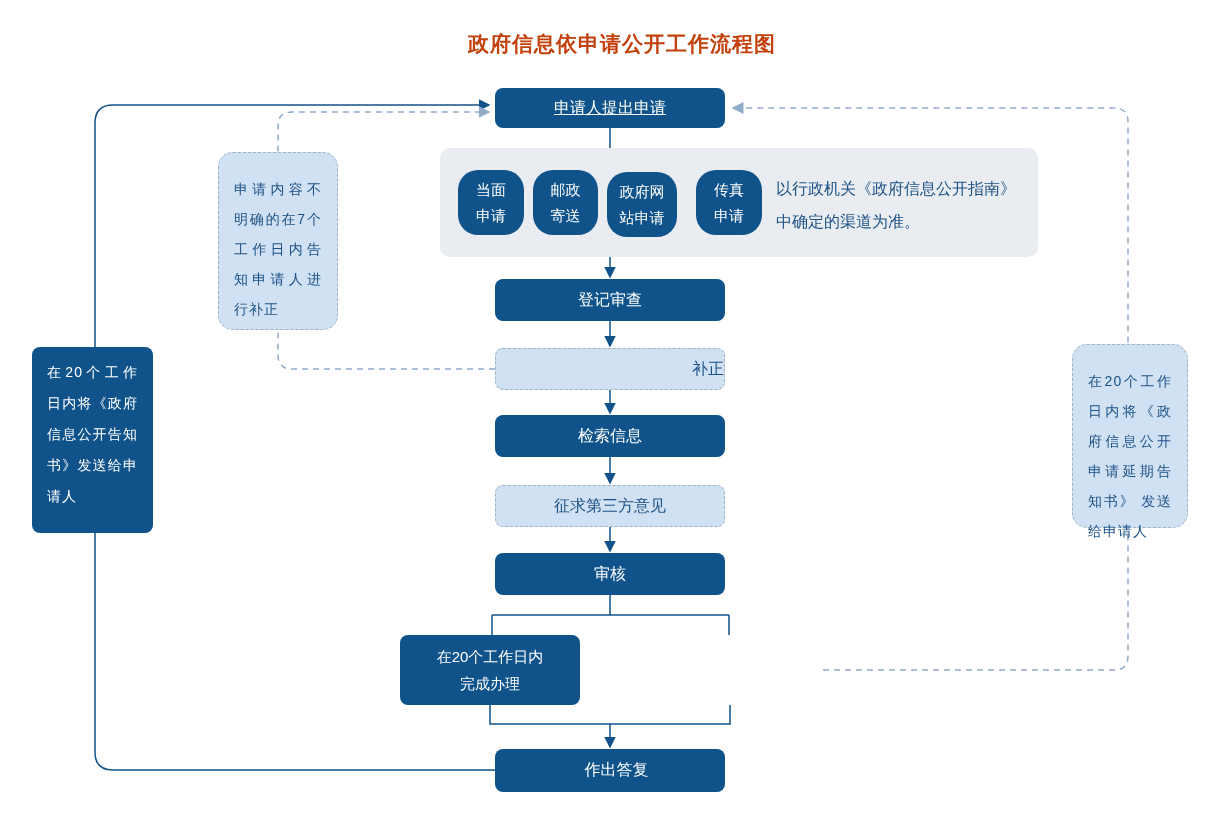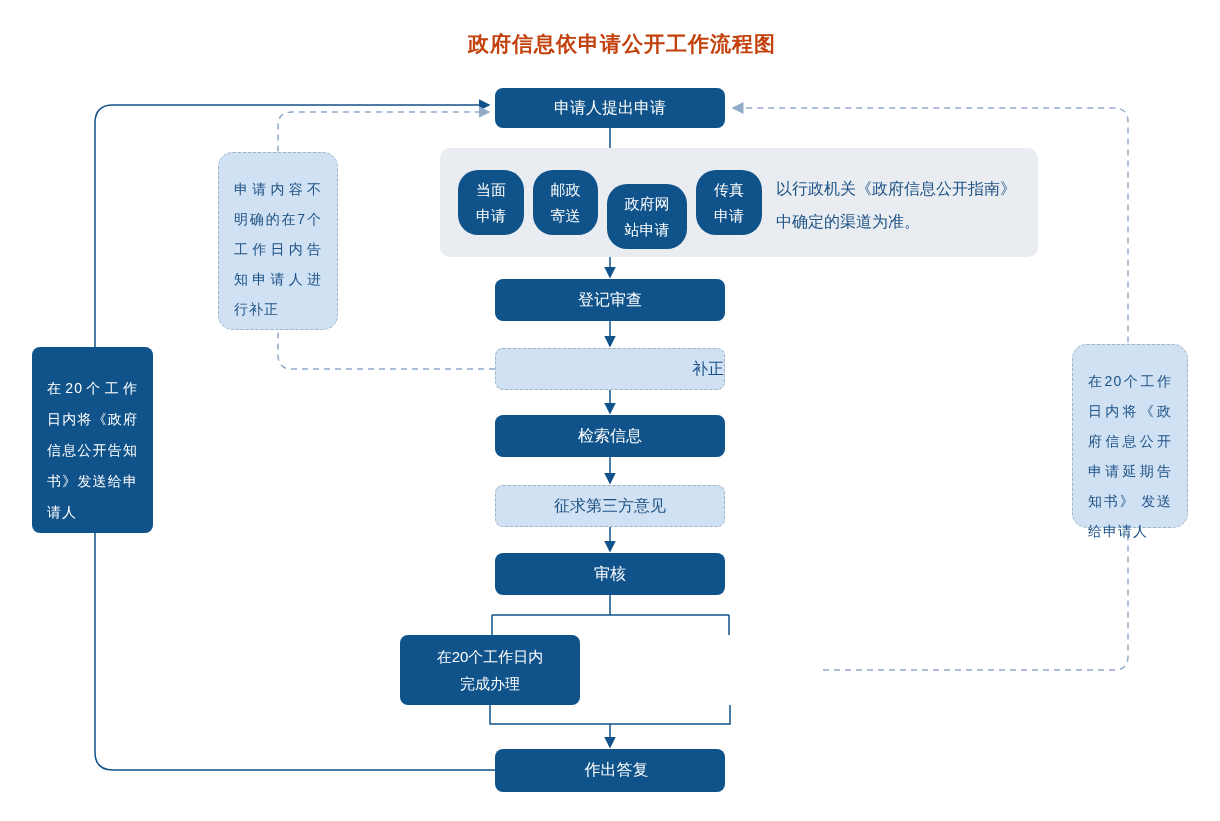--- a/index.html
+++ b/index.html
@@ -72,21 +72,21 @@
   .side-note {
     position: absolute;
     box-sizing: border-box;
     font-size: 14px;
     text-align: justify;
     text-justify: inter-ideograph;
     letter-spacing: 1px;
   }
   .side-note.dark {
     border-radius: 8px;
-    padding: 26px 15px;
+    padding: 10px 15px;
     line-height: 31px;
   }
   .side-note.light {
     padding: 21px 15px;
     line-height: 30px;
     border-radius: 15px;
   }
 </style>
 </head>
 <body>
@@ -126,33 +126,33 @@
 
     <path d="M495 770 H113 Q95 770 95 752 V123 Q95 105 113 105 H489" stroke="#10538a" stroke-width="1.5" fill="none" marker-end="url(#arrow-dark)"></path>
 
     <path d="M495 369 H292 Q278 369 278 355 V126 Q278 112 292 112 H489" stroke="#92abc9" stroke-width="1.5" fill="none" stroke-dasharray="6 5" marker-end="url(#arrow-light)"></path>
 
     <path d="M823 670 H1114 Q1128 670 1128 656 V122 Q1128 108 1114 108 H733" stroke="#92abc9" stroke-width="1.5" fill="none" stroke-dasharray="6 5" marker-end="url(#arrow-light)"></path>
   </svg>
 
   <div class="panel" style="left:440px; top:148px; width:598px; height:109px;"></div>
 
-  <div class="node dark" style="left:495px; top:88px; width:230px; height:40px;">
+  <div class="node dark" style="left:495px; top:88px; width:230px; height:40px;text-decoration:underline;">
     <span>申请人提出申请</span>
   </div>
 
   <div class="node dark ch-box" style="left:458px; top:170px; width:66px; height:65px;">
     <span>当面</span>
     <span>申请</span>
   </div>
   <div class="node dark ch-box" style="left:533px; top:170px; width:65px; height:65px;">
     <span>邮政</span>
     <span>寄送</span>
   </div>
-  <div class="node dark ch-box" style="left:607px; top:184px; width:80px; height:65px;">
+  <div class="node dark ch-box" style="left:607px; top:172px; width:70px; height:65px;">
     <span>政府网</span>
     <span>站申请</span>
   </div>
   <div class="node dark ch-box" style="left:696px; top:170px; width:66px; height:65px;">
     <span>传真</span>
     <span>申请</span>
   </div>
 
   <div class="channels-note">
     <span style="display:block">以行政机关《政府信息公开指南》</span>

